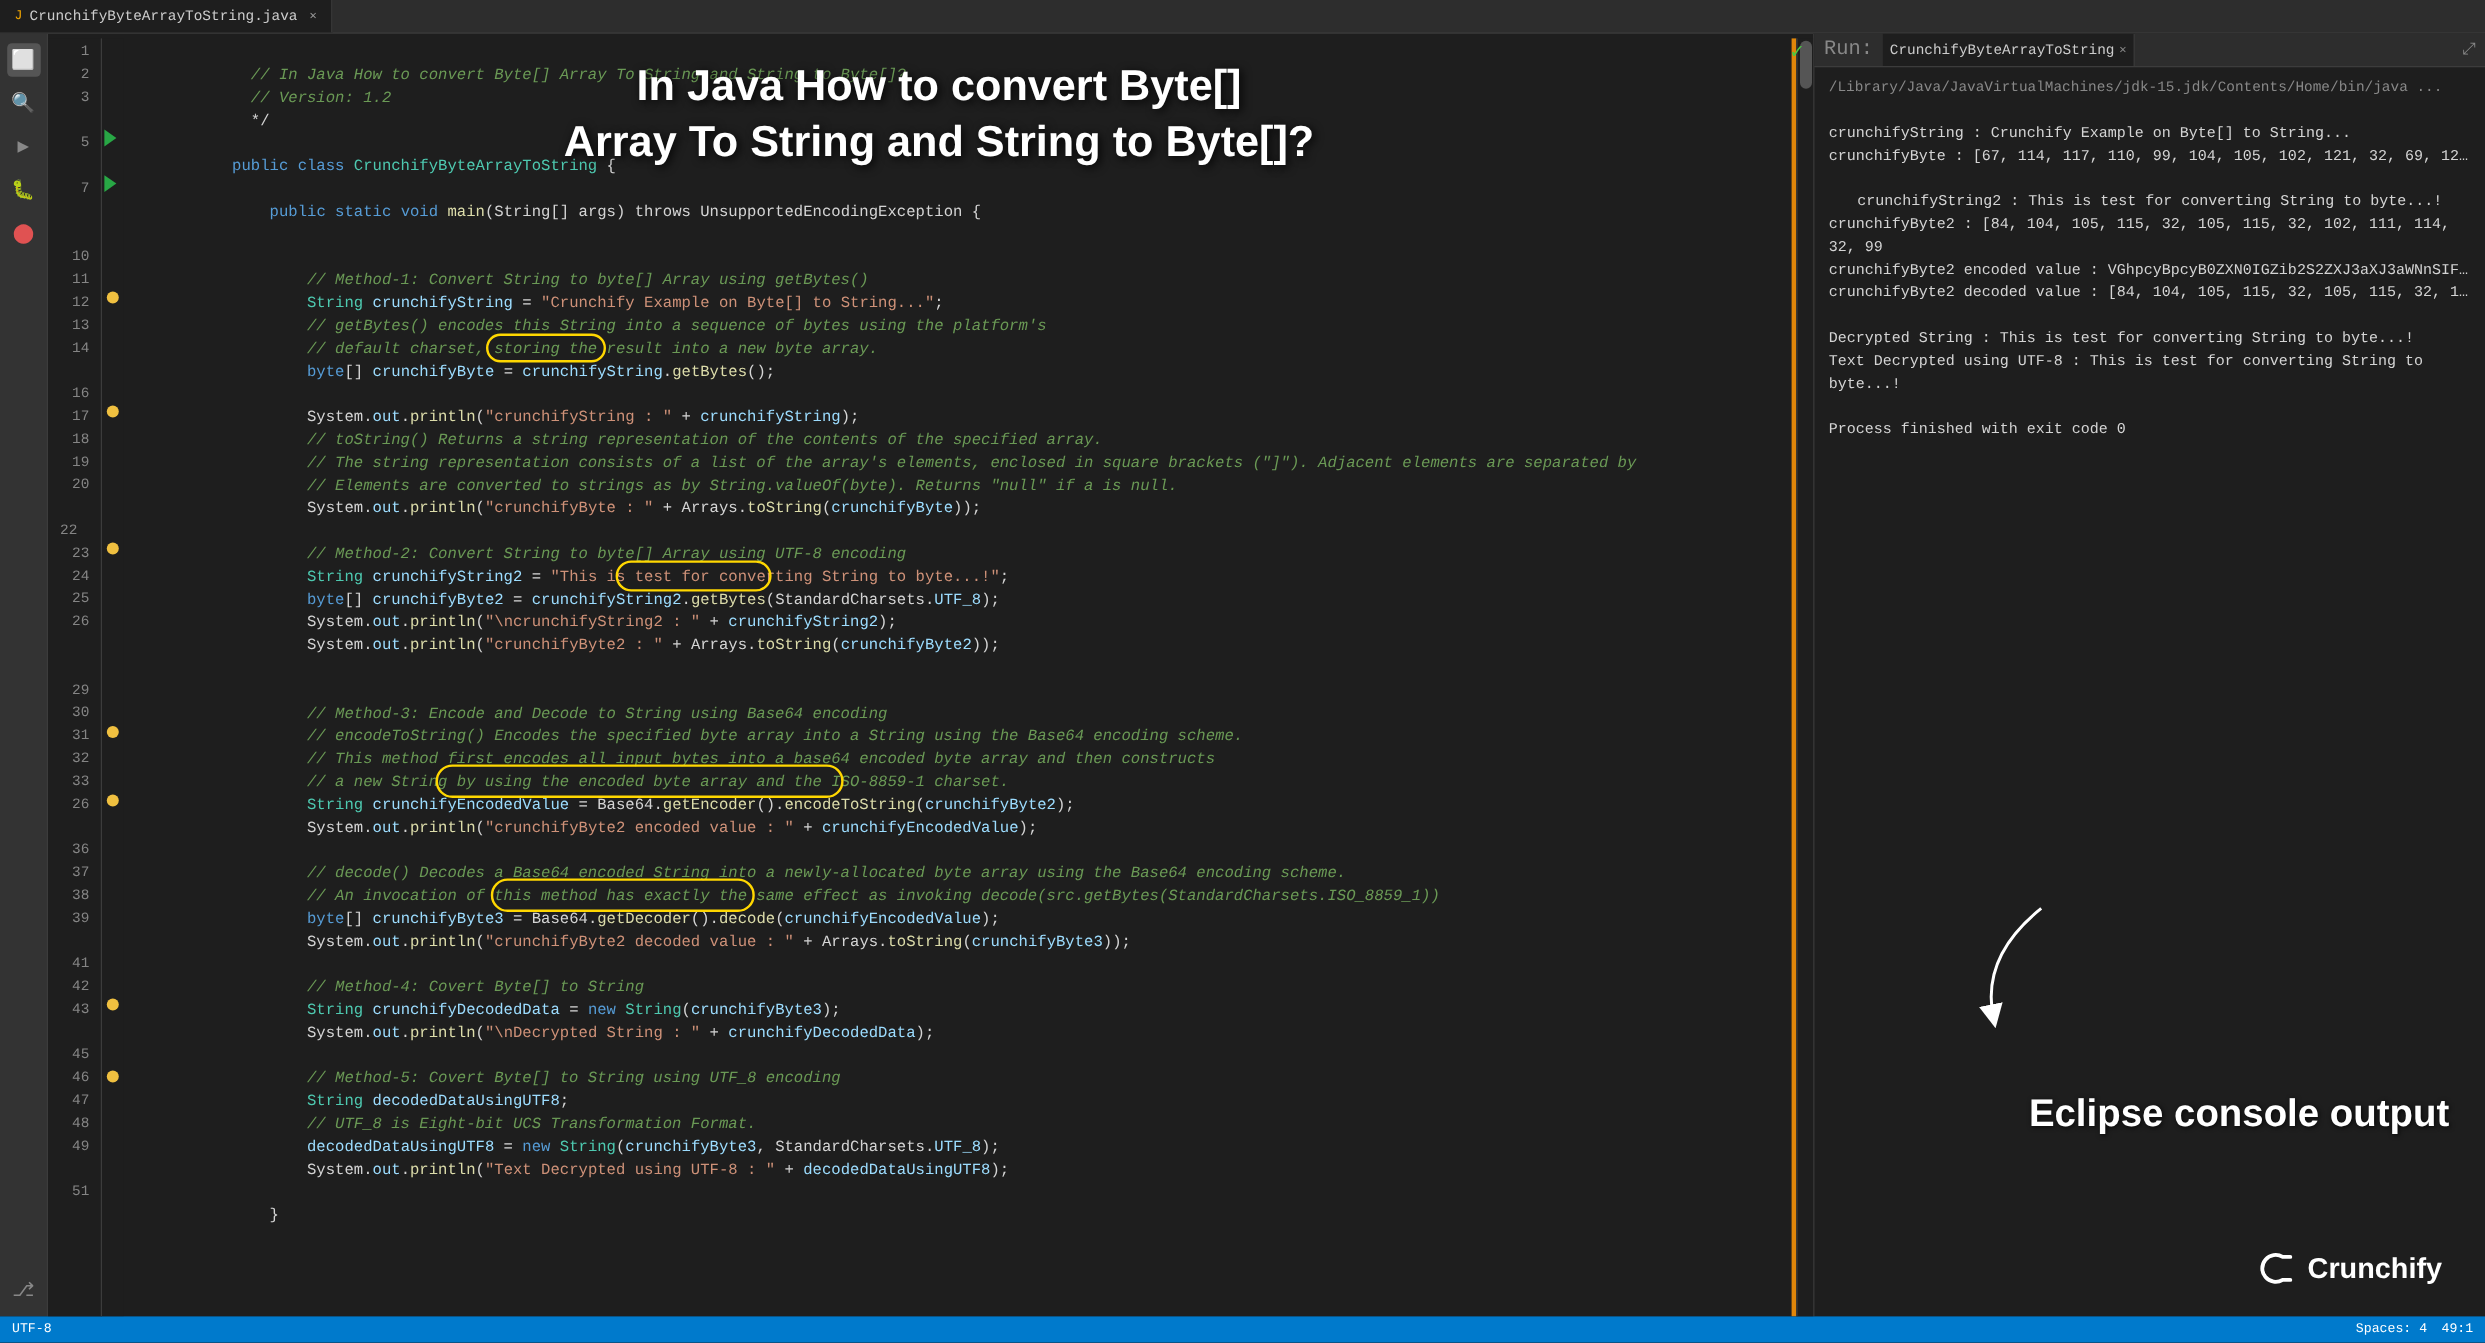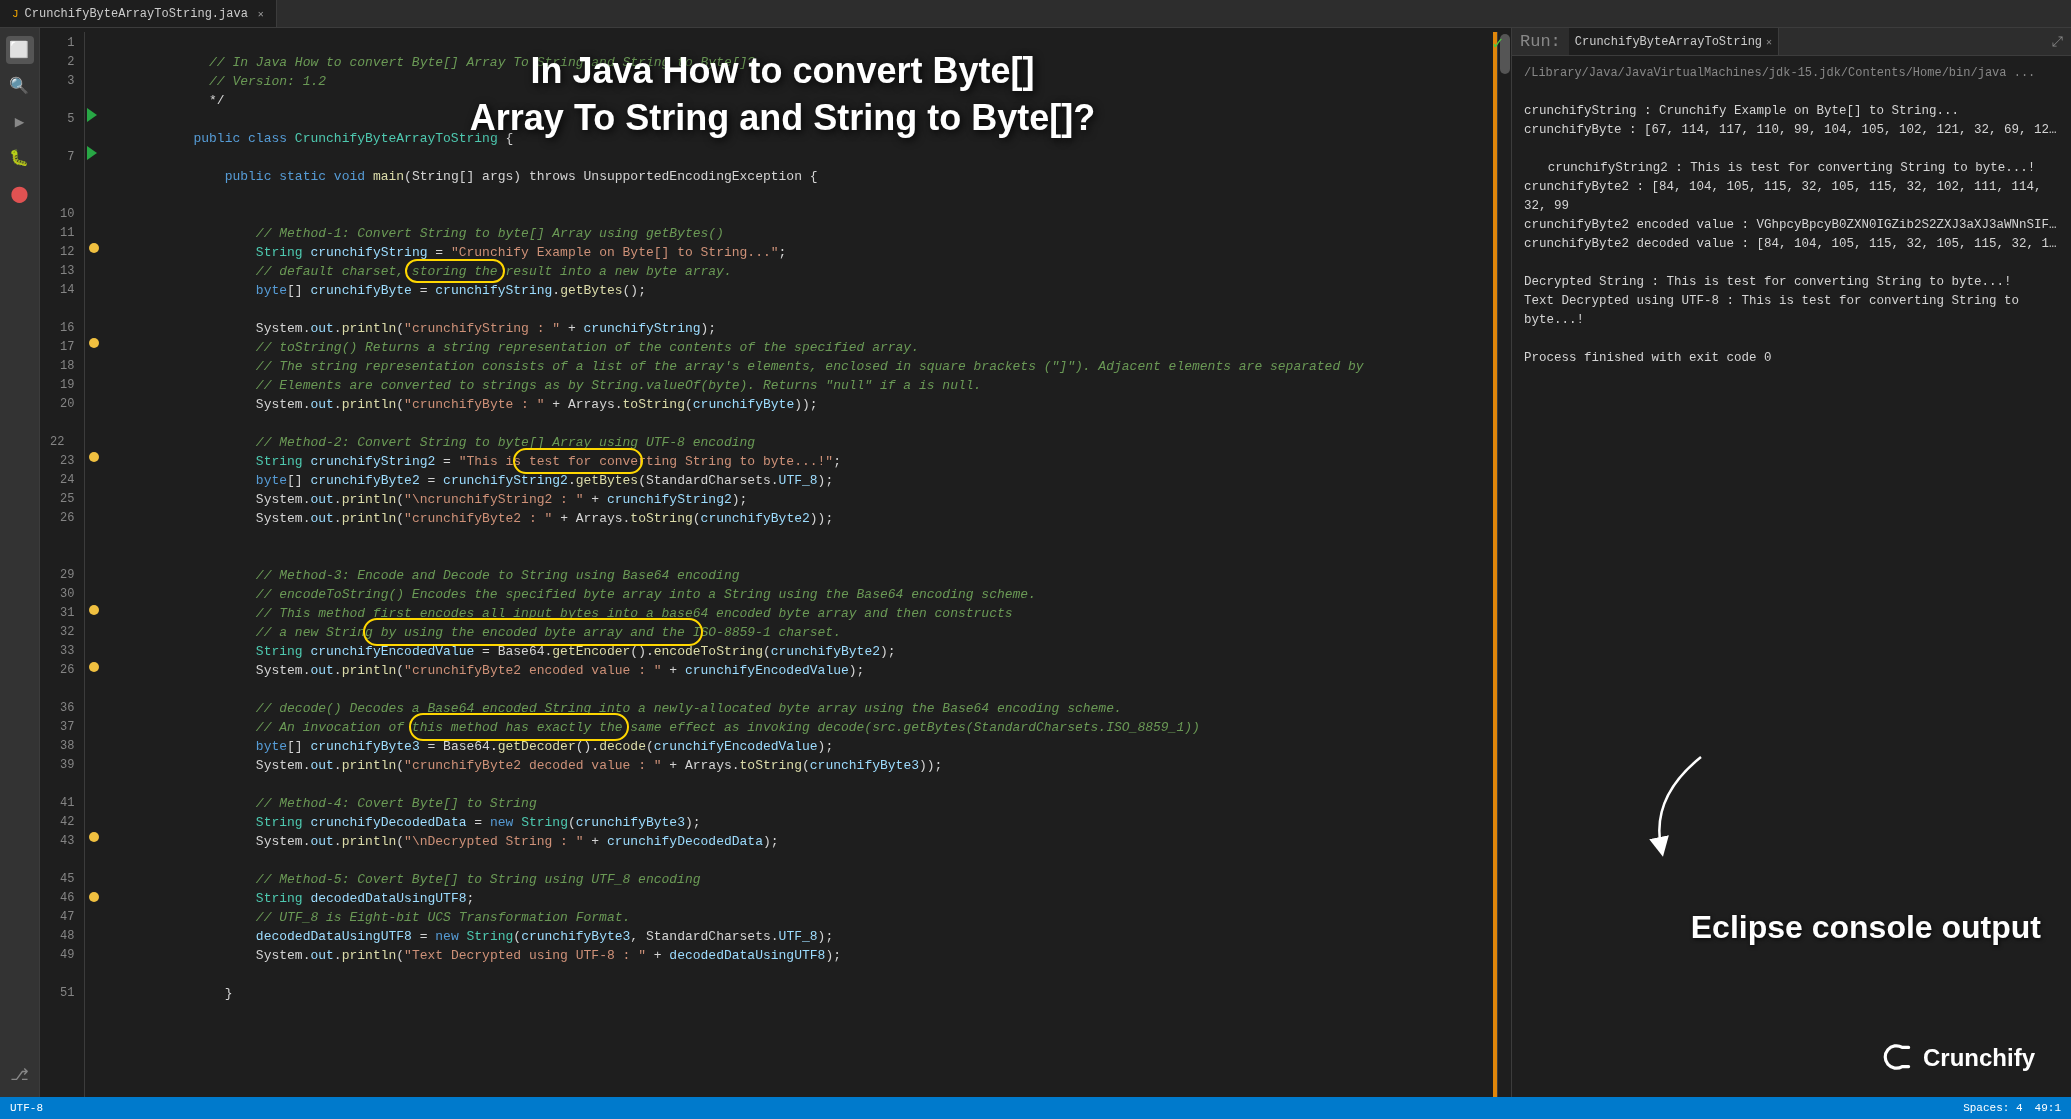--- a/index.html
+++ b/index.html
@@ -425,20 +425,23 @@
         <div class="code-line"></div>
 
         <div class="code-line">
           <span class="comment">        // Method-1: Convert String to byte[] Array using getBytes()</span>
         </div>
 
         <div class="code-line">
           <span class="plain">        </span><span class="type">String</span><span class="plain"> </span><span class="var">crunchifyString</span><span class="plain"> = </span><span class="str">"Crunchify Example on Byte[] to String..."</span><span class="plain">;</span>
         </div>
 
+        <div class="code-line">
+          <span class="comment">        // getBytes() encodes this String into a sequence of bytes using the platform's</span>
+        </div>
 
         <div class="code-line">
           <span class="comment">        // default charset, storing the result into a new byte array.</span>
         </div>
 
         <div class="code-line" style="position:relative;">
           <span class="plain">        </span><span class="kw">byte</span><span class="plain">[] </span><span class="var">crunchifyByte</span><span class="plain"> = </span><span class="var">crunchifyString</span><span class="plain">.</span><span class="method">getBytes</span><span class="plain">();</span>
           
           <span style="position:absolute; left:290px; top:-3px; border:2px solid gold; border-radius:12px; padding:0 4px; width:100px; height:24px; display:inline-block;"></span>
         </div>

